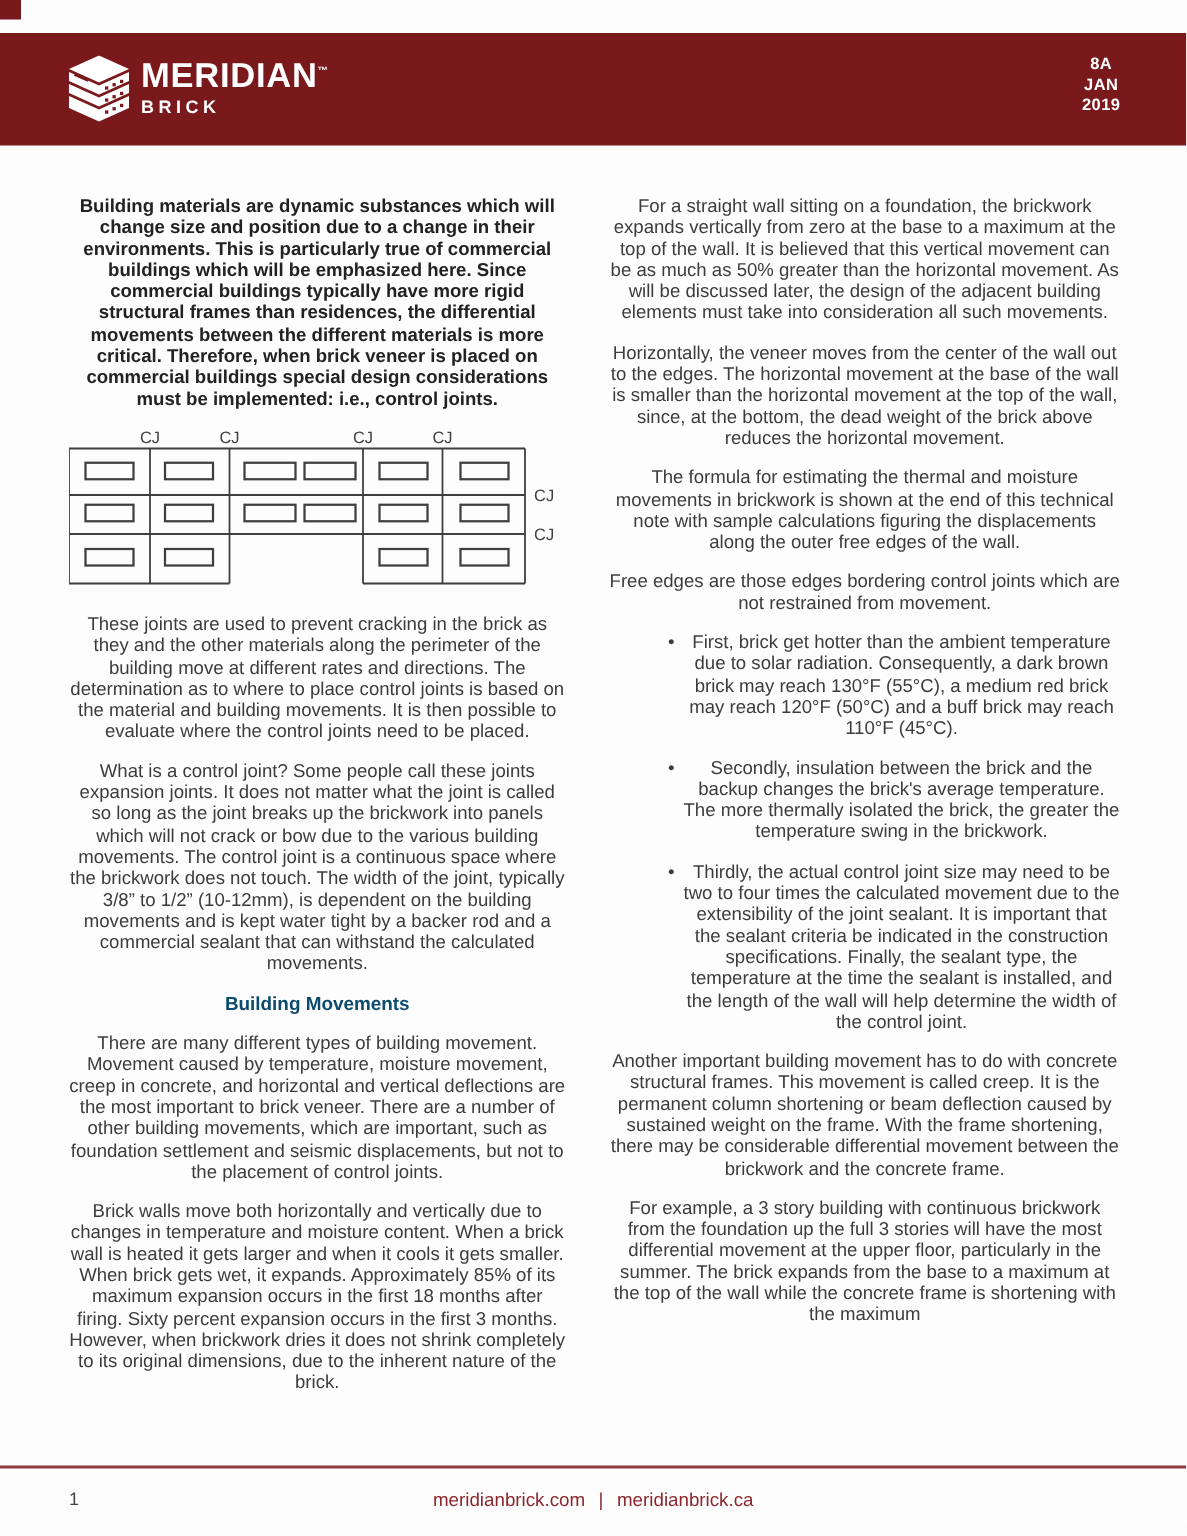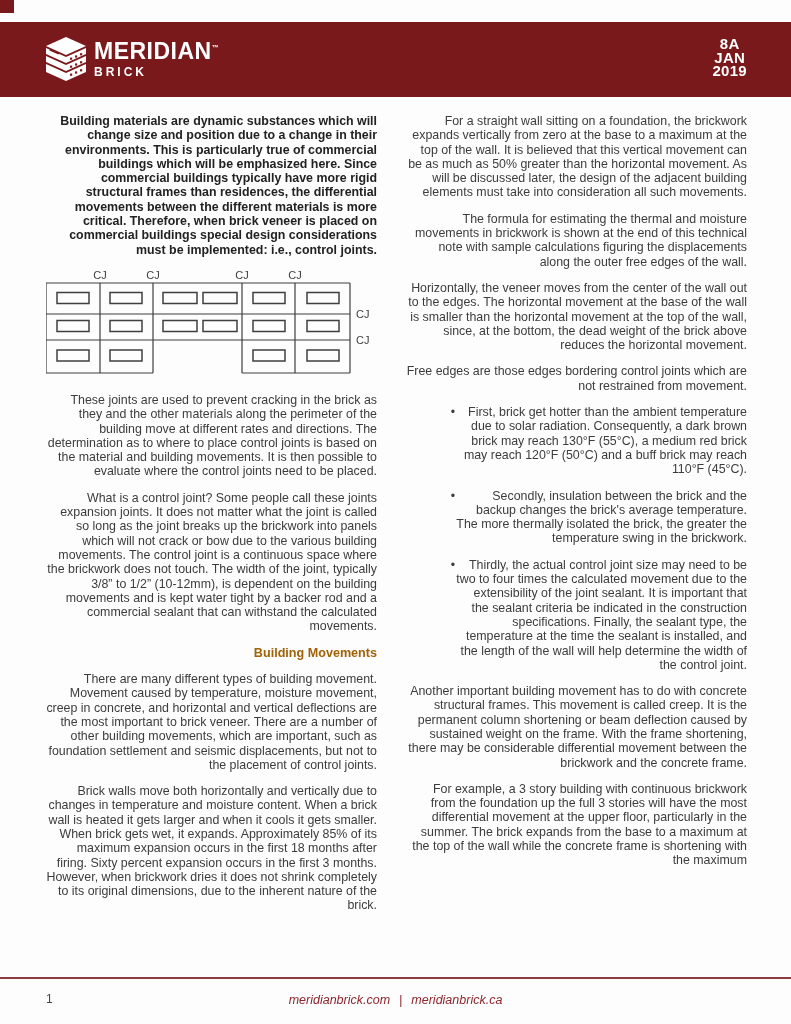--- a/index.html
+++ b/index.html
@@ -16,45 +16,45 @@
   .logo-text{margin-left:8px;color:#ffffff;}
   .logo-name{font-size:23px;font-weight:bold;letter-spacing:.5px;line-height:26px;white-space:nowrap;}
   .logo-tm{font-size:7px;vertical-align:9px;letter-spacing:0;}
   .logo-sub{font-size:12px;font-weight:bold;letter-spacing:3px;line-height:14px;margin-top:1px;}
   .band-title{
     position:absolute;top:25px;left:552px;transform:translateX(-50%);
     color:#ffffff;font-weight:bold;font-size:17px;white-space:nowrap;letter-spacing:.2px;
   }
   .band-date{
     position:absolute;top:15px;right:44px;color:#ffffff;font-weight:bold;
-    font-size:15px;line-height:13.5px;text-align:center;letter-spacing:.3px;
+    font-size:11px;line-height:13.5px;text-align:center;letter-spacing:.3px;
   }
   
-  .col{position:absolute;top:114px;font-size:12.4px;line-height:14.3px;text-align:right;}
+  .col{position:absolute;top:130px;font-size:12.4px;line-height:14.3px;text-align:center;}
   .col-left{left:46px;width:331px;}
   .col-right{left:406px;width:341px;}
   .col p{margin:0 0 12px 0;}
   .intro{font-weight:bold;color:#222222;}
-  .section-heading{font-weight:bold;color:#a16207;font-size:12.6px;margin:2px 0 12px 0;}
+  .section-heading{font-weight:bold;color:#0c4a6e;font-size:12.6px;margin:2px 0 12px 0;}
   
   .diagram{margin:6px 0 12px 0;}
   .diagram svg{display:block;}
   .diag-line{stroke:#3f3f3f;stroke-width:1.2;fill:none;}
   .diag-window{stroke:#3f3f3f;stroke-width:1.5;fill:none;}
   .diag-label{font-family:"Liberation Sans",sans-serif;font-size:11px;fill:#3f3f3f;}
   
   .bullet-row{display:flex;margin:0 0 12px 0;padding-left:34px;}
   .bullet-glyph{flex:none;width:15px;}
   .bullet-text{flex:1;}
   
   .footer-line{position:absolute;left:0;top:977px;width:791px;height:2px;background:#8e3b40;}
   .page-num{position:absolute;left:46px;top:992px;font-size:12px;color:#454545;}
   .footer-links{
     position:absolute;left:0;top:993px;width:791px;text-align:center;
-    font-size:12.5px;color:#8d262c;font-style:italic;
+    font-size:12.5px;color:#8d262c;
   }
   .footer-sep{margin:0 9px;color:#8d262c;}
 </style>
 </head>
 <body>
 
 <div class="page">
 
   <div class="corner-square"></div>
 
@@ -148,22 +148,22 @@
 
     <p>These joints are used to prevent cracking in the brick as they and the other materials along the perimeter of the building move at different rates and directions. The determination as to where to place control joints is based on the material and building movements. It is then possible to evaluate where the control joints need to be placed.</p>
     <p>What is a control joint? Some people call these joints expansion joints. It does not matter what the joint is called so long as the joint breaks up the brickwork into panels which will not crack or bow due to the various building movements. The control joint is a continuous space where the brickwork does not touch. The width of the joint, typically 3/8” to 1/2” (10-12mm), is dependent on the building movements and is kept water tight by a backer rod and a commercial sealant that can withstand the calculated movements.</p>
     <div class="section-heading">Building Movements</div>
     <p>There are many different types of building movement. Movement caused by temperature, moisture movement, creep in concrete, and horizontal and vertical deflections are the most important to brick veneer. There are a number of other building movements, which are important, such as foundation settlement and seismic displacements, but not to the placement of control joints.</p>
     <p>Brick walls move both horizontally and vertically due to changes in temperature and moisture content. When a brick wall is heated it gets larger and when it cools it gets smaller. When brick gets wet, it expands. Approximately 85% of its maximum expansion occurs in the first 18 months after firing. Sixty percent expansion occurs in the first 3 months. However, when brickwork dries it does not shrink completely to its original dimensions, due to the inherent nature of the brick.</p>
   </div>
 
   <div class="col col-right">
     <p>For a straight wall sitting on a foundation, the brickwork expands vertically from zero at the base to a maximum at the top of the wall. It is believed that this vertical movement can be as much as 50% greater than the horizontal movement. As will be discussed later, the design of the adjacent building elements must take into consideration all such movements.</p>
+    <p>Horizontally, the veneer moves from the center of the wall out to the edges. The horizontal movement at the base of the wall is smaller than the horizontal movement at the top of the wall, since, at the bottom, the dead weight of the brick above reduces the horizontal movement.</p>
     <p>The formula for estimating the thermal and moisture movements in brickwork is shown at the end of this technical note with sample calculations figuring the displacements along the outer free edges of the wall.</p>
-    <p>Horizontally, the veneer moves from the center of the wall out to the edges. The horizontal movement at the base of the wall is smaller than the horizontal movement at the top of the wall, since, at the bottom, the dead weight of the brick above reduces the horizontal movement.</p>
     <p>Free edges are those edges bordering control joints which are not restrained from movement.</p>
 
     <div class="bullet-row">
       <span class="bullet-glyph">•</span>
       <span class="bullet-text">First, brick get hotter than the ambient temperature due to solar radiation. Consequently, a dark brown brick may reach 130°F (55°C), a medium red brick may reach 120°F (50°C) and a buff brick may reach 110°F (45°C).</span>
     </div>
     <div class="bullet-row">
       <span class="bullet-glyph">•</span>
       <span class="bullet-text">Secondly, insulation between the brick and the backup changes the brick's average temperature. The more thermally isolated the brick, the greater the temperature swing in the brickwork.</span>
     </div>

